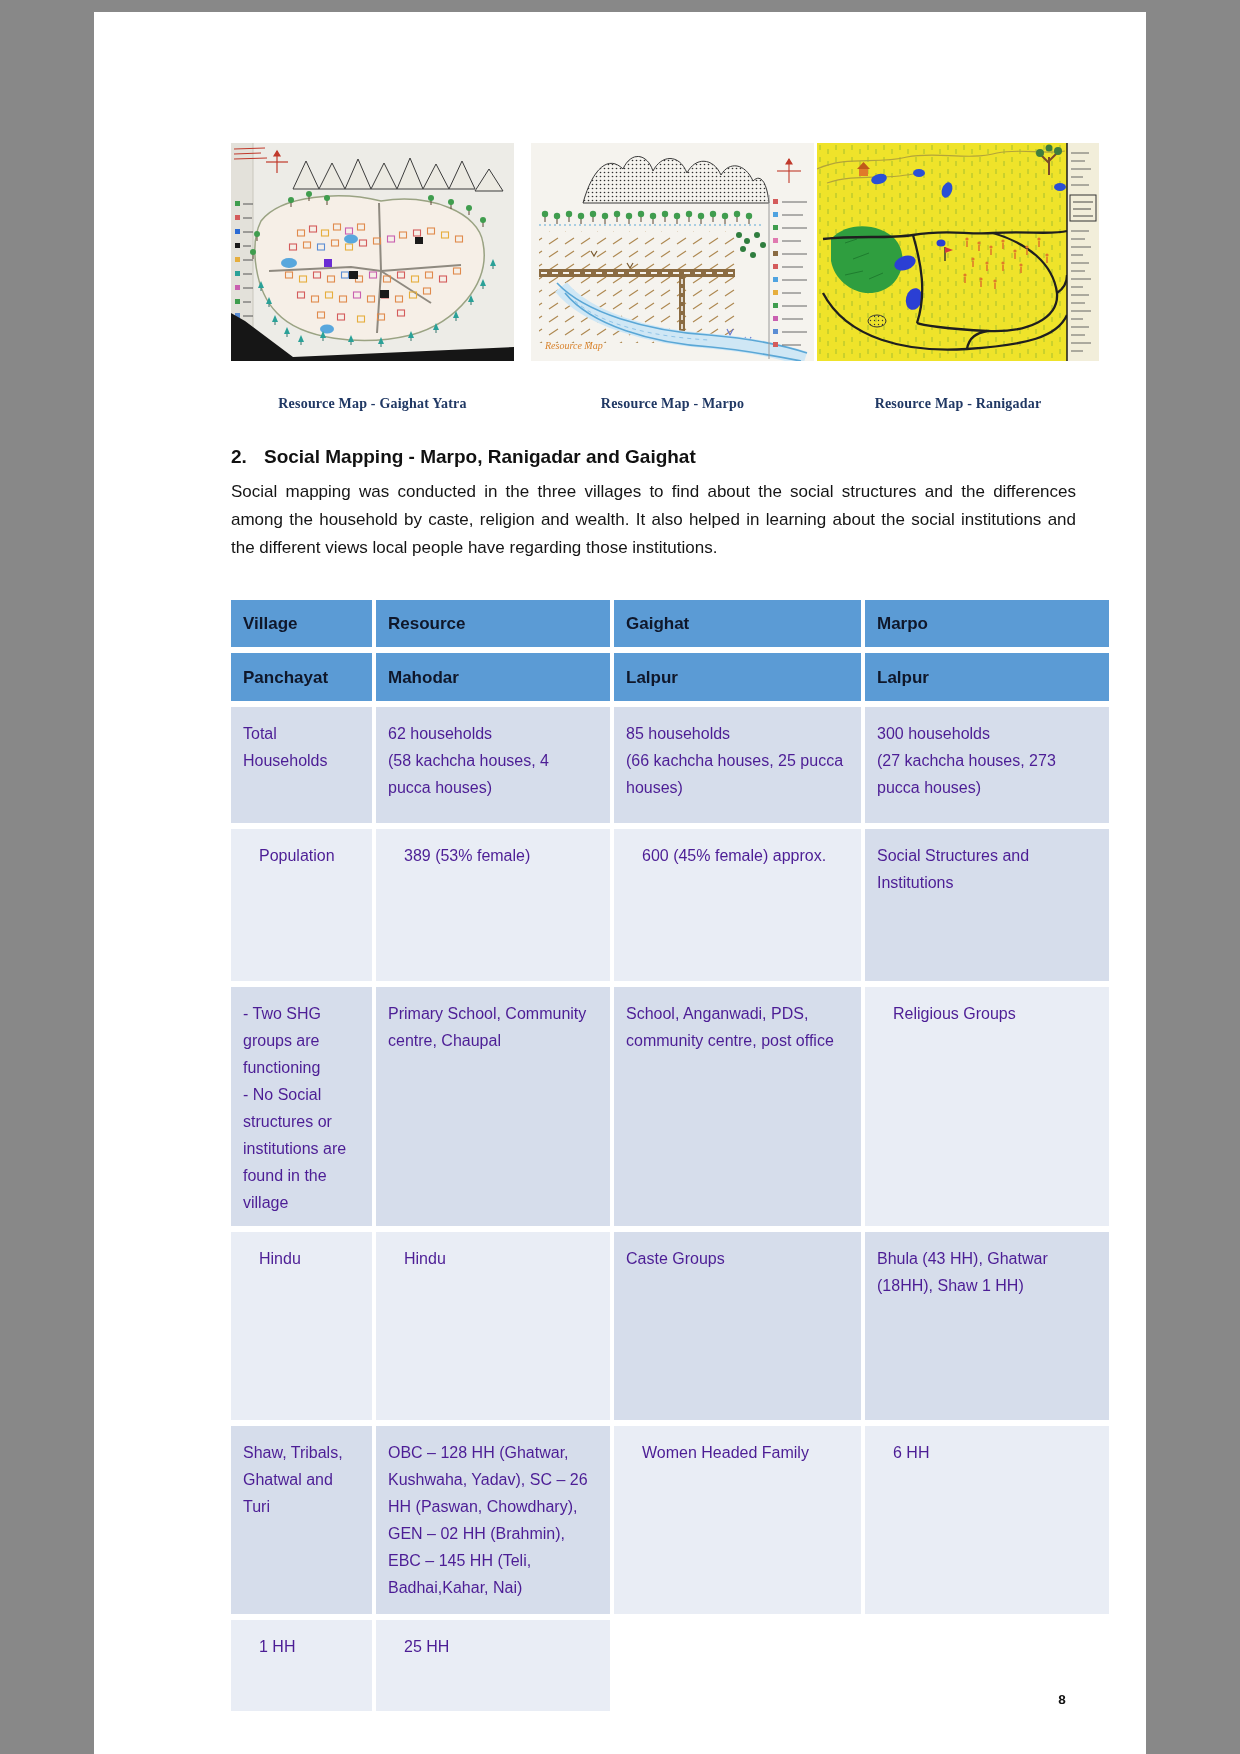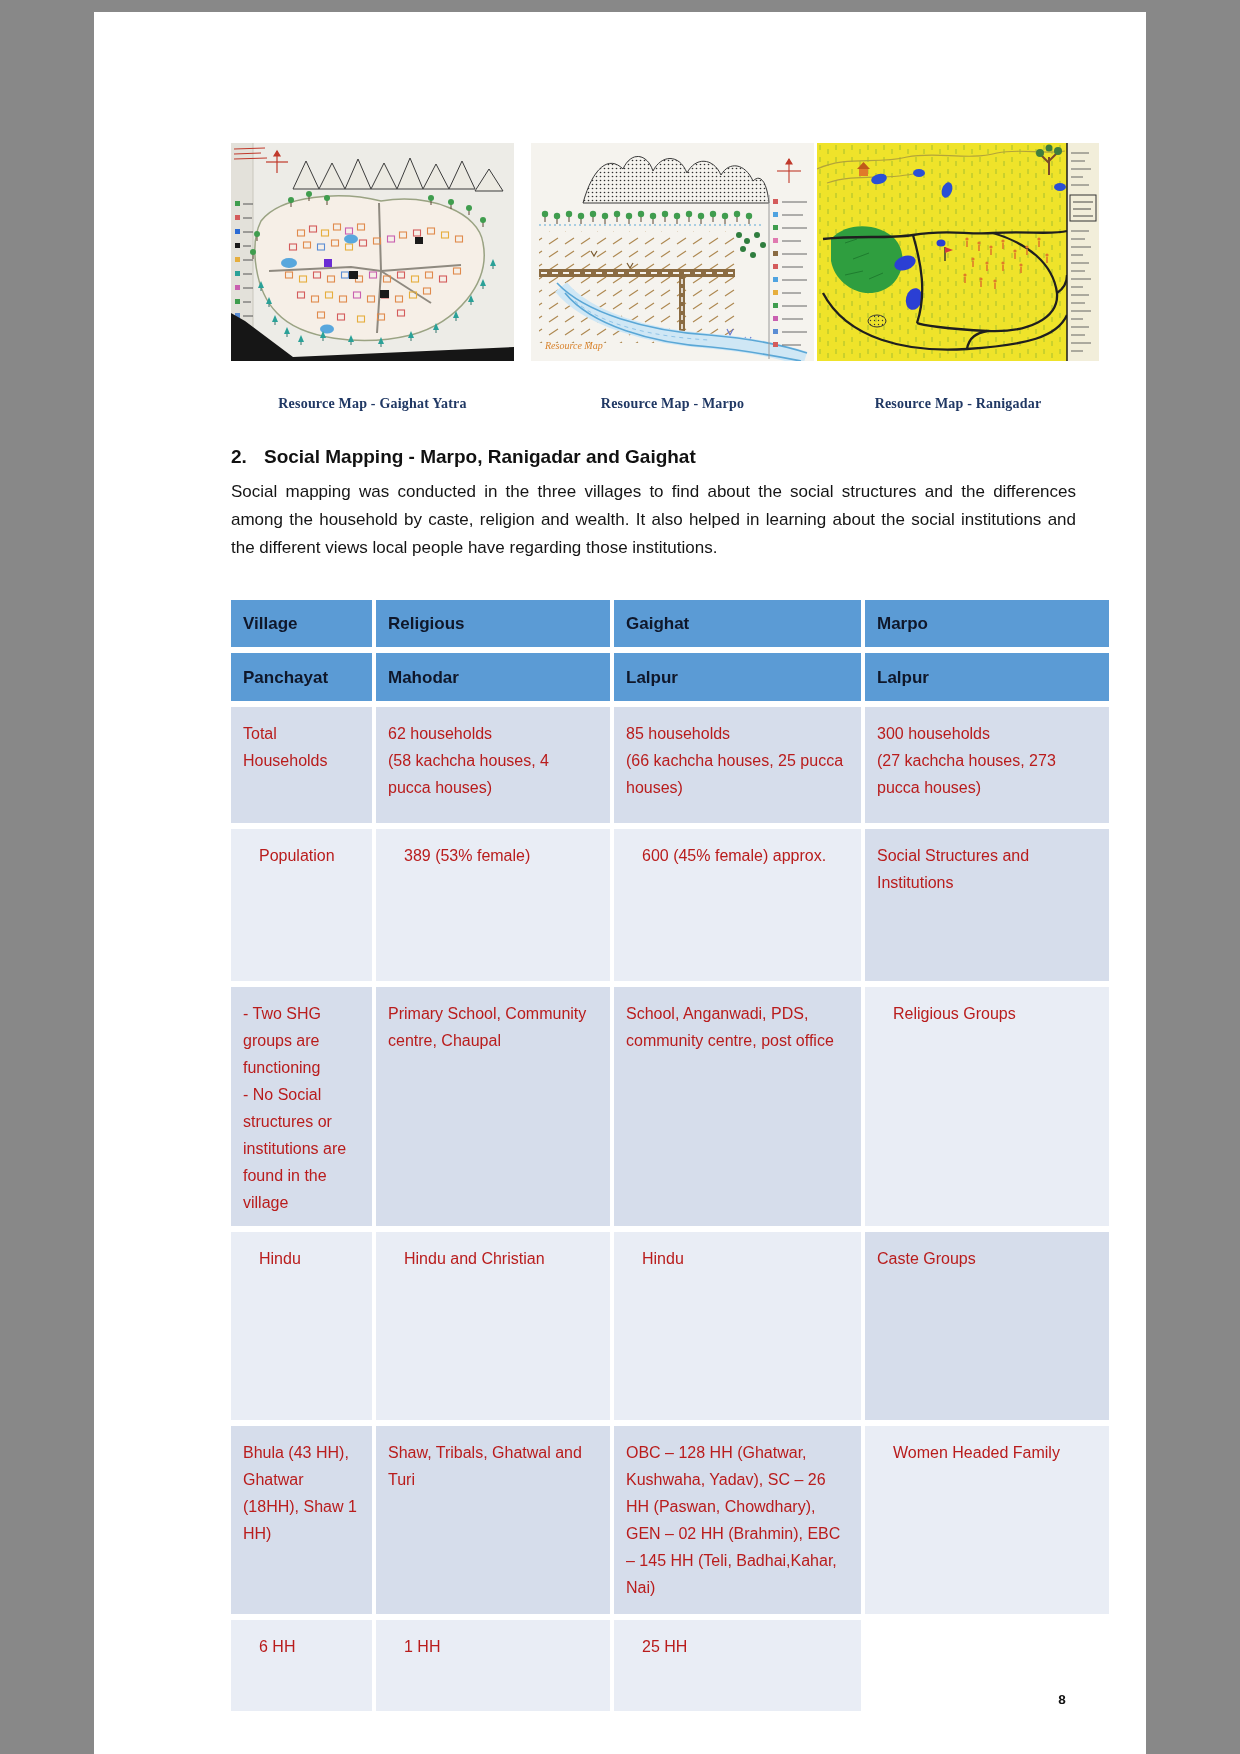--- a/index.html
+++ b/index.html
@@ -37,21 +37,21 @@
     position:absolute;left:137px;top:588px;width:878px;
     display:grid;grid-template-columns:141px 234px 247px 244px;
     column-gap:4px;row-gap:6px;
   }
   .cell{box-sizing:border-box;font-size:16px;line-height:27px;white-space:pre-line;}
   .hcell{
     background:#5b9bd5;color:#0f172a;font-weight:bold;font-size:17px;
     display:flex;align-items:center;padding:4px 10px 4px 12px;white-space:normal;
   }
   .h1{min-height:47px;} .h2{min-height:48px;}
-  .dcell{padding:13px 14px 10px 12px;color:#b91c1c;}
+  .dcell{padding:13px 14px 10px 12px;color:#4c1d95;}
   .band-a{background:#d6ddeb;}
   .band-b{background:#e9edf5;padding-left:28px;}
   .r0{min-height:116px;} .r1{min-height:79px;} .r2{min-height:152px;}
   .r3{min-height:73px;} .r4{min-height:188px;} .r5{min-height:91px;}
   
   .page-num{
     position:absolute;left:958px;top:1680px;width:20px;text-align:center;
     font-size:13.5px;font-weight:bold;color:#111;
   }
 </style>
@@ -507,21 +507,21 @@
   <div class="heading">
     <span class="num">2.</span>
     <span>Social Mapping - Marpo, Ranigadar and Gaighat</span>
   </div>
 
   <div class="para">Social mapping was conducted in the three villages to find about the social structures and the differences among the household by caste, religion and wealth. It also helped in learning about the social institutions and the different views local people have regarding those institutions.</div>
 
   <div class="soc-table">
 
     <div class="cell hcell h1">Village</div>
-    <div class="cell hcell h1">Religious</div>
+    <div class="cell hcell h1">Resource</div>
     <div class="cell hcell h1">Gaighat</div>
     <div class="cell hcell h1">Marpo</div>
 
     <div class="cell hcell h2">Panchayat</div>
     <div class="cell hcell h2">Mahodar</div>
     <div class="cell hcell h2">Lalpur</div>
     <div class="cell hcell h2">Lalpur</div>
 
     <div class="cell dcell band-a r0">Total Households</div>
     <div class="cell dcell band-a r0">62 households
@@ -536,21 +536,20 @@
     <div class="cell dcell band-b r1">600 (45% female) approx.</div>
 
     <div class="cell dcell band-a r2">Social Structures and Institutions</div>
     <div class="cell dcell band-a r2">- Two SHG groups are functioning
 - No Social structures or institutions are found in the village</div>
     <div class="cell dcell band-a r2">Primary School, Community centre, Chaupal</div>
     <div class="cell dcell band-a r2">School, Anganwadi, PDS, community centre, post office</div>
 
     <div class="cell dcell band-b r3">Religious Groups</div>
     <div class="cell dcell band-b r3">Hindu</div>
-    <div class="cell dcell band-b r3">Hindu and Christian</div>
     <div class="cell dcell band-b r3">Hindu</div>
 
     <div class="cell dcell band-a r4">Caste Groups</div>
     <div class="cell dcell band-a r4">Bhula (43 HH), Ghatwar (18HH), Shaw 1 HH)</div>
     <div class="cell dcell band-a r4">Shaw, Tribals, Ghatwal and Turi</div>
     <div class="cell dcell band-a r4">OBC – 128 HH (Ghatwar, Kushwaha, Yadav), SC – 26 HH (Paswan, Chowdhary), GEN – 02 HH (Brahmin), EBC – 145 HH (Teli, Badhai,Kahar, Nai)</div>
 
     <div class="cell dcell band-b r5">Women Headed Family</div>
     <div class="cell dcell band-b r5">6 HH</div>
     <div class="cell dcell band-b r5">1 HH</div>

